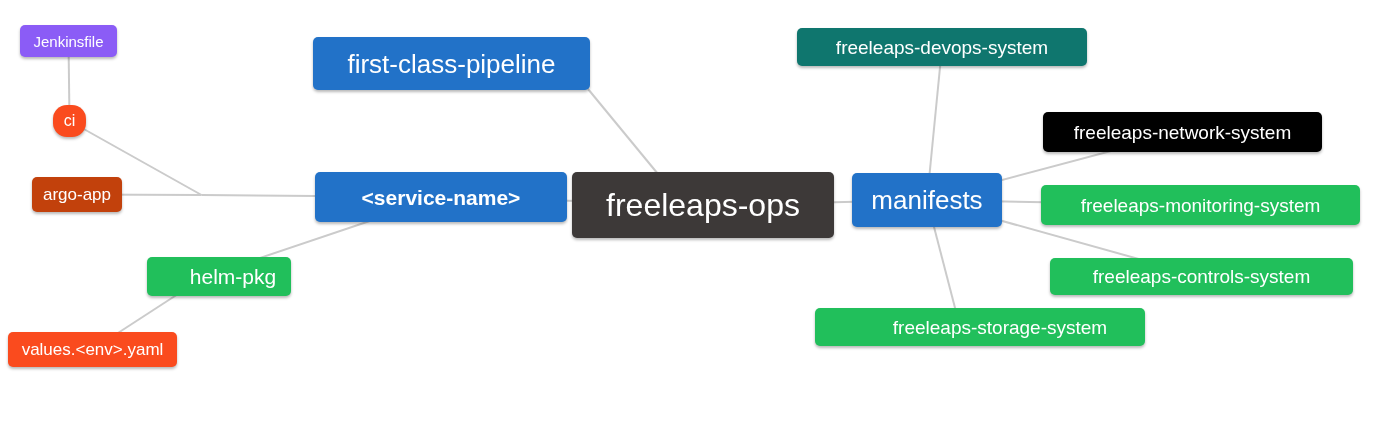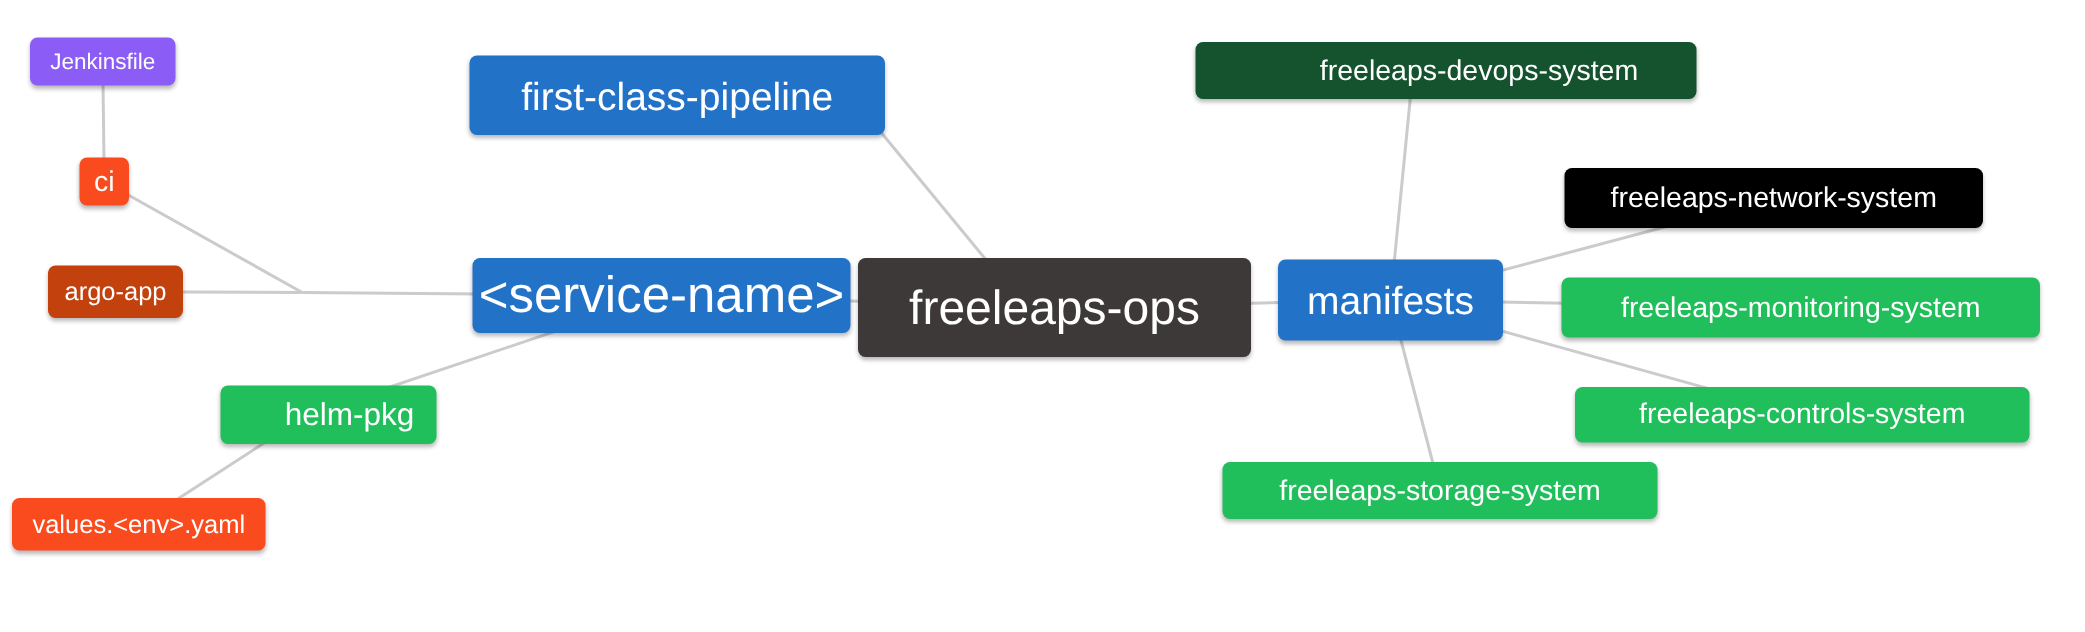--- a/index.html
+++ b/index.html
@@ -24,34 +24,34 @@
     color: #ffffff;
     border-radius: 5px;
     box-shadow: 0 2px 3px rgba(0,0,0,0.28);
     white-space: nowrap;
     cursor: pointer;
     line-height: 1;
     user-select: none;
   }
   
   #n-jenkinsfile              { left:20px;   top:25px;  width:97px;  height:32px; font-size:15px; }
-  #n-ci                       { left:53px;   top:105px; width:33px;  height:32px; font-size:19px; }
+  #n-ci                       { left:53px;   top:105px; width:33px;  height:32px; font-size:16px;border-radius:14px; }
   #n-argo-app                 { left:32px;   top:177px; width:90px;  height:35px; font-size:17px; }
   #n-env                      { left:158px;  top:175px; width:87px;  height:40px; font-size:21px; }
   #n-helm-pkg                 { left:147px;  top:257px; width:116px; height:39px; font-size:21px;padding-left:28px; }
   #n-values-env-yaml          { left:8px;    top:332px; width:169px; height:35px; font-size:17px; }
   #n-first-class-pipeline     { left:313px;  top:37px;  width:277px; height:53px; font-size:26px; }
-  #n-service-name             { left:315px;  top:172px; width:252px; height:50px; font-size:34px; }
+  #n-service-name             { left:315px;  top:172px; width:252px; height:50px; font-size:21px;font-weight:bold; }
   #n-freeleaps-ops            { left:572px;  top:172px; width:262px; height:66px; font-size:32px; }
   #n-manifests                { left:852px;  top:173px; width:150px; height:54px; font-size:26px; }
   #n-freeleaps-devops-system  { left:797px;  top:28px;  width:290px; height:38px; font-size:19px; }
   #n-freeleaps-network-system { left:1043px; top:112px; width:279px; height:40px; font-size:19px; }
   #n-freeleaps-monitoring-system { left:1041px; top:185px; width:319px; height:40px; font-size:19px; }
   #n-freeleaps-controls-system   { left:1050px; top:258px; width:303px; height:37px; font-size:19px; }
-  #n-freeleaps-storage-system    { left:815px;  top:308px; width:290px; height:38px; font-size:19px; }
+  #n-freeleaps-storage-system    { left:815px;  top:308px; width:290px; height:38px; font-size:19px;padding-left:40px; }
 </style>
 </head>
 <body>
 
 <div id="canvas">
   <svg id="edge-layer" xmlns="http://www.w3.org/2000/svg">
       <line x1="68.5" y1="41" x2="69.5" y2="121" stroke="#CBCBCB" stroke-width="2"></line>
       <line x1="69.5" y1="121" x2="201.5" y2="195" stroke="#CBCBCB" stroke-width="2"></line>
       <line x1="77" y1="194.5" x2="201.5" y2="195" stroke="#CBCBCB" stroke-width="2"></line>
       <line x1="201.5" y1="195" x2="441" y2="197" stroke="#CBCBCB" stroke-width="2"></line>
@@ -69,18 +69,18 @@
 
   <div class="node" id="n-jenkinsfile" style="background: #8b5cf6;">Jenkinsfile</div>
   <div class="node" id="n-ci" style="background: rgb(250, 75, 30);">ci</div>
   <div class="node" id="n-argo-app" style="background: #c2410c;">argo-app</div>
   <div class="node" id="n-helm-pkg" style="background: rgb(33, 191, 91);">helm-pkg</div>
   <div class="node" id="n-values-env-yaml" style="background: rgb(250, 75, 30);">values.&lt;env&gt;.yaml</div>
   <div class="node" id="n-first-class-pipeline" style="background: rgb(34, 114, 200);">first-class-pipeline</div>
   <div class="node" id="n-service-name" style="background: rgb(34, 114, 200);">&lt;service-name&gt;</div>
   <div class="node" id="n-freeleaps-ops" style="background: rgb(61, 57, 56);">freeleaps-ops</div>
   <div class="node" id="n-manifests" style="background: rgb(34, 114, 200);">manifests</div>
-  <div class="node" id="n-freeleaps-devops-system" style="background: #14532d; padding-left: 44px;">freeleaps-devops-system</div>
+  <div class="node" id="n-freeleaps-devops-system" style="background: #0f766e;">freeleaps-devops-system</div>
   <div class="node" id="n-freeleaps-network-system" style="background: #000000;">freeleaps-network-system</div>
   <div class="node" id="n-freeleaps-controls-system" style="background: rgb(33, 191, 91);">freeleaps-controls-system</div>
   <div class="node" id="n-freeleaps-monitoring-system" style="background: rgb(33, 191, 91);">freeleaps-monitoring-system</div>
   <div class="node" id="n-freeleaps-storage-system" style="background: rgb(33, 191, 91);">freeleaps-storage-system</div>
 </div>
 
 </body></html>

